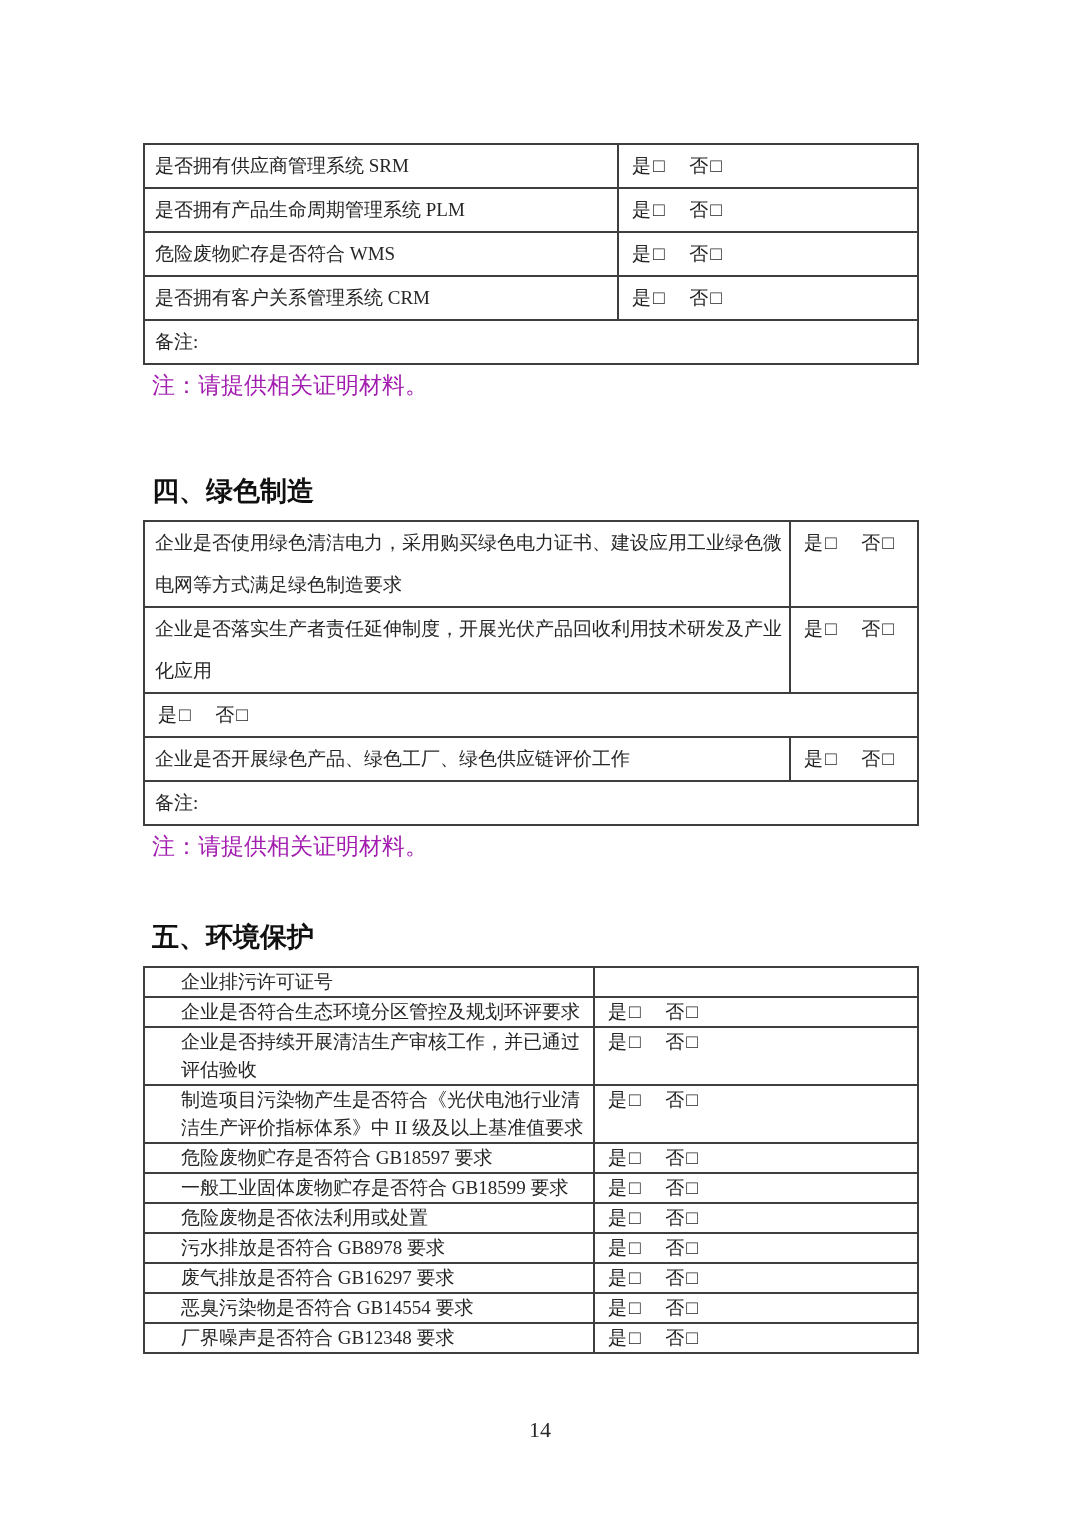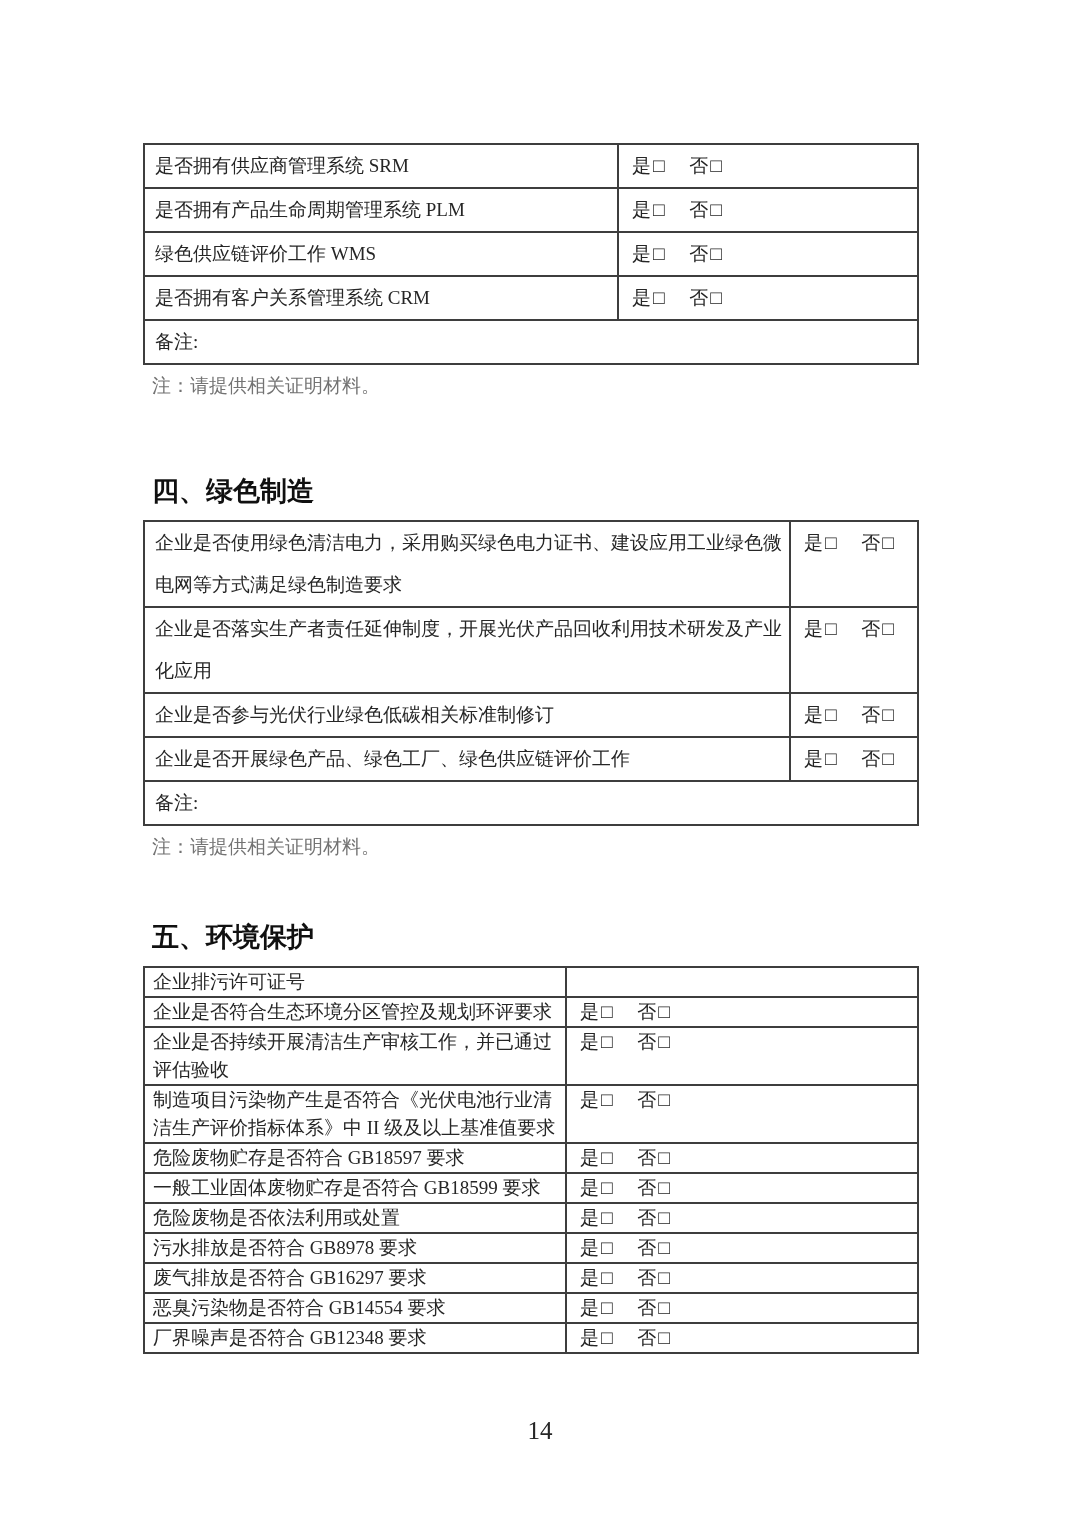--- a/index.html
+++ b/index.html
@@ -26,32 +26,32 @@
   .cell { font-size:19px; padding:0 4px 0 10px; }
   .cell.q { border-right:2px solid #3e3e3e; flex:0 0 auto; }
   .cell.a { flex:1 1 auto; padding-left:13px; white-space:nowrap;border-radius:6px; }
   .cell.q.full { border-right:none; flex:1 1 auto; width:auto;border-radius:20px; }
 
   
   .s0 .trow { min-height:42px; line-height:42px;justify-content:flex-end; }
   .s0 .cell.q { width:474px; }
   .s1 .trow { min-height:42px; line-height:42px; }
   .s1 .cell.q { width:646px; }
-  .s2 .trow { min-height:28px; line-height:28px; }
+  .s2 .trow { min-height:28px; line-height:28px;padding-left:28px; }
   .s2 .cell.q { width:422px; padding-left:8px; }
 
   .yn { display:inline-block; }
   .yn + .yn { margin-left:20px; }
   .box { margin-left:2px; }
 
-  .note { font-size:19px; line-height:24px; margin:9px 0 0 9px; color:#737373; }
+  .note { font-size:23px; line-height:24px; margin:9px 0 0 9px; color:#a21caf; }
 
   .pageno {
     position:absolute; left:0; top:1417px; width:1080px;
-    text-align:center; font-size:25px; color:#262626;
+    text-align:center; font-size:22px; color:#262626;
   }
 </style>
 </head>
 <body>
 
 <div class="page">
   <div class="content" id="sections">
   <section class="section s0">
 
     <div class="table">
@@ -65,21 +65,21 @@
 
   <div class="trow">
     <div class="cell q">是否拥有产品生命周期管理系统 PLM</div>
     <div class="cell a">
       <span class="yn"><span>是</span><span class="box">□</span></span>
       <span class="yn"><span>否</span><span class="box">□</span></span>
     </div>
   </div>
 
   <div class="trow">
-    <div class="cell q">绿色供应链评价工作 WMS</div>
+    <div class="cell q">危险废物贮存是否符合 WMS</div>
     <div class="cell a">
       <span class="yn"><span>是</span><span class="box">□</span></span>
       <span class="yn"><span>否</span><span class="box">□</span></span>
     </div>
   </div>
 
   <div class="trow">
     <div class="cell q">是否拥有客户关系管理系统 CRM</div>
     <div class="cell a">
       <span class="yn"><span>是</span><span class="box">□</span></span>
@@ -107,21 +107,20 @@
 
   <div class="trow">
     <div class="cell q">企业是否落实生产者责任延伸制度，开展光伏产品回收利用技术研发及产业化应用</div>
     <div class="cell a">
       <span class="yn"><span>是</span><span class="box">□</span></span>
       <span class="yn"><span>否</span><span class="box">□</span></span>
     </div>
   </div>
 
   <div class="trow">
-    <div class="cell q">企业是否参与光伏行业绿色低碳相关标准制修订</div>
     <div class="cell a">
       <span class="yn"><span>是</span><span class="box">□</span></span>
       <span class="yn"><span>否</span><span class="box">□</span></span>
     </div>
   </div>
 
   <div class="trow">
     <div class="cell q">企业是否开展绿色产品、绿色工厂、绿色供应链评价工作</div>
     <div class="cell a">
       <span class="yn"><span>是</span><span class="box">□</span></span>

